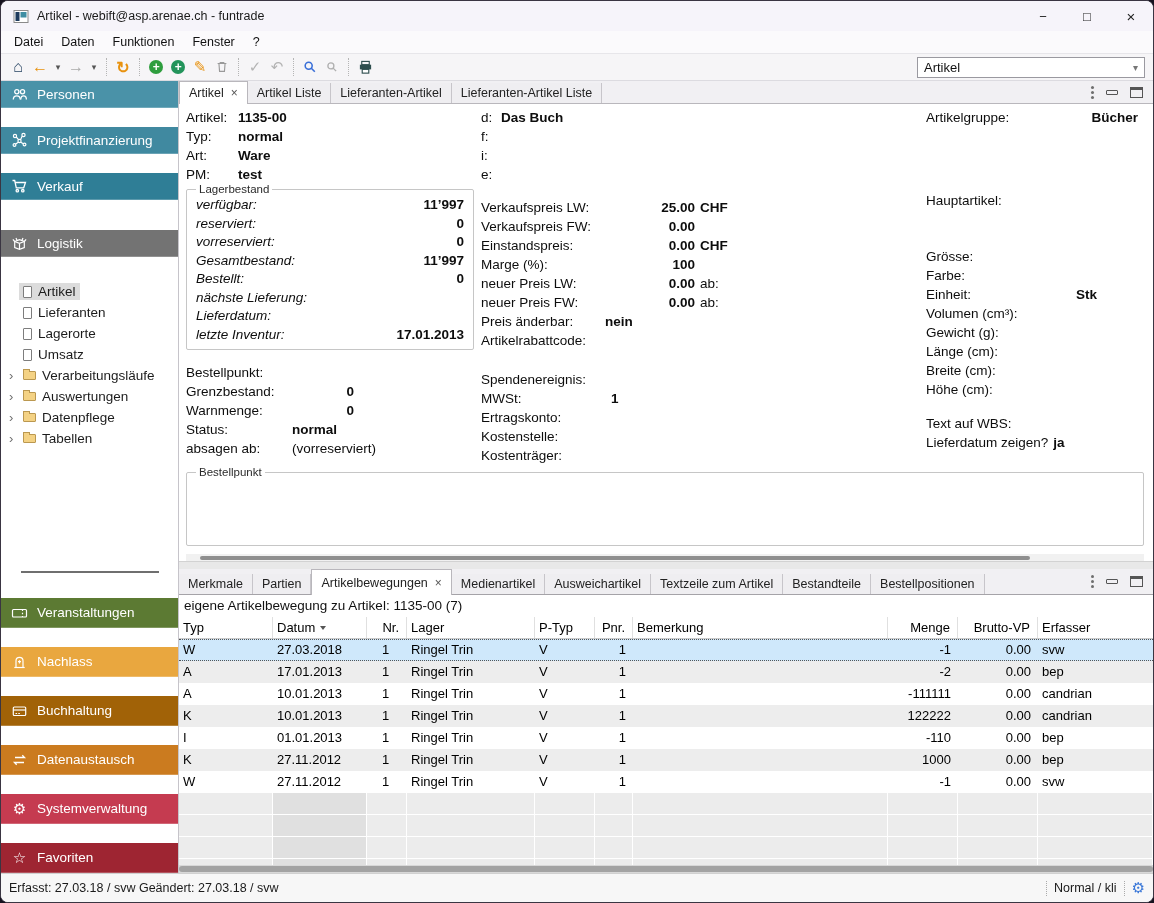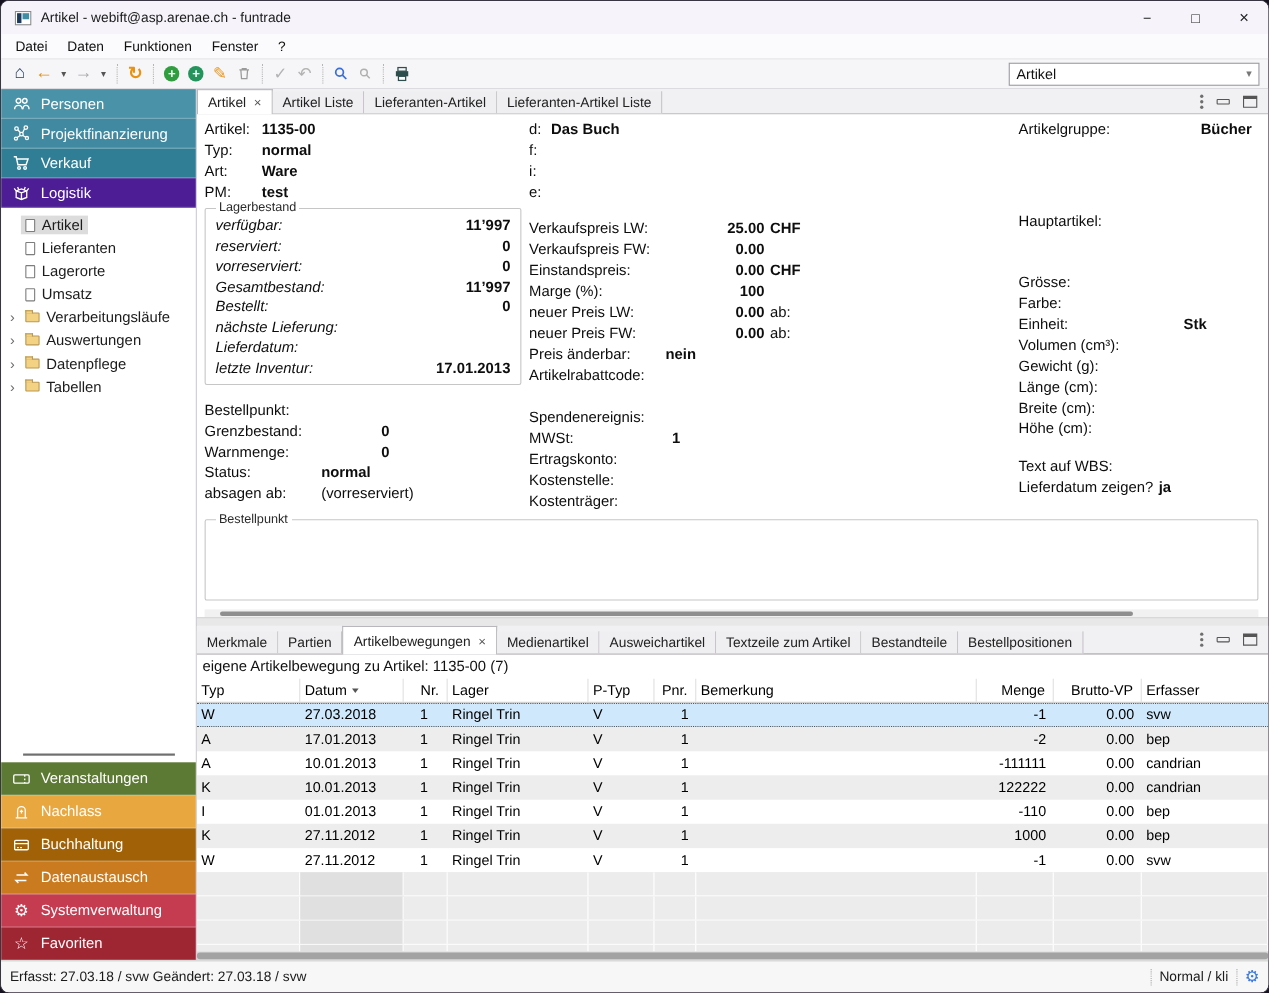--- a/index.html
+++ b/index.html
@@ -22,21 +22,21 @@
   .ic.small { width:12px; font-size:9px; }
   .tsep { border-left:1px dotted #b5b5b5; height:18px; margin:0 5px; }
   .pc { display:block; width:14px; height:14px; border-radius:50%; color:#fff; line-height:14px; text-align:center; font-weight:bold; font-size:12px; }
   .combo { margin-left:auto; width:228px; height:21px; background:#fff; border:1px solid #9a99a0; display:flex; align-items:center; padding:0 6px; font-size:13px; color:#111; }
   .combo .caret { margin-left:auto; color:#777; font-size:10px; }
 
   
   .bodyrow { flex:1 1 auto; display:flex; min-height:0; }
 
   
-  .sidebar { width:178px; background:#fff; border-right:1px solid #c6c4ca; display:flex; flex-direction:column; flex:0 0 auto; }
+  .sidebar { width:178px; background:#fff; border-right:1px solid #c6c4ca; display:flex; flex-direction:column; flex:0 0 auto;gap:19px; }
   .sbsec { height:27px; display:flex; align-items:center; padding-left:9px; color:#fff; font-size:13.5px; flex:0 0 auto; border-bottom:1px solid rgba(255,255,255,.22); }
   .sbsec.bottom { height:30px; }
   .sbsec .sico { width:19px; height:17px; margin-right:8px; display:flex; align-items:center; justify-content:center; font-size:15px; color:#fff; }
   .tree { flex:1 1 auto; padding-top:5px; font-size:13.5px; color:#1c1c1c; overflow:hidden; }
   .titem { height:21px; display:flex; align-items:center; padding-left:8px; }
   .titem .hl { display:flex; align-items:center; padding:1px 4px; }
   .titem.sel .hl { background:#dcdcdc; }
   .chev { width:10px; color:#6e6e6e; font-size:13px; flex:0 0 auto; }
   .pg { width:9px; height:12px; background:#fff; border:1px solid #7d7d7d; border-radius:1px; margin-right:6px; flex:0 0 auto; }
   .fold { width:13px; height:9px; background:#f4d284; border:1px solid #bb9850; border-radius:1px; margin-right:6px; position:relative; flex:0 0 auto; }
@@ -233,21 +233,21 @@
           <svg width="17" height="16" viewBox="0 0 16 16">
               <g fill="none" stroke="#fff" stroke-width="1.3">
                 <path d="M1 2.5h2.2l1.6 7.3h7.4l1.8-5.3H4"></path>
                 <circle cx="5.8" cy="12.7" r="1.2"></circle>
                 <circle cx="11.3" cy="12.7" r="1.2"></circle>
               </g>
             </svg>
         </span>
         <span>Verkauf</span>
       </div>
-      <div class="sbsec" style="background: #4c1d95;">
+      <div class="sbsec" style="background: #737373; margin-top: 11px;">
         <span class="sico">
           <svg width="17" height="16" viewBox="0 0 16 16">
               <g fill="none" stroke="#fff" stroke-width="1.2">
                 <path d="M3.2 6.5l4.8-1.8 4.8 1.8v6L8 14.3l-4.8-1.8z"></path>
                 <path d="M3.2 6.5L8 8.3l4.8-1.8M8 8.3v6"></path>
                 <path d="M3.2 6.5L1.4 4.3M12.8 6.5l1.8-2.2M5.6 5.6L4.5 3M10.4 5.6L11.5 3"></path>
               </g>
             </svg>
         </span>
         <span>Logistik</span>

